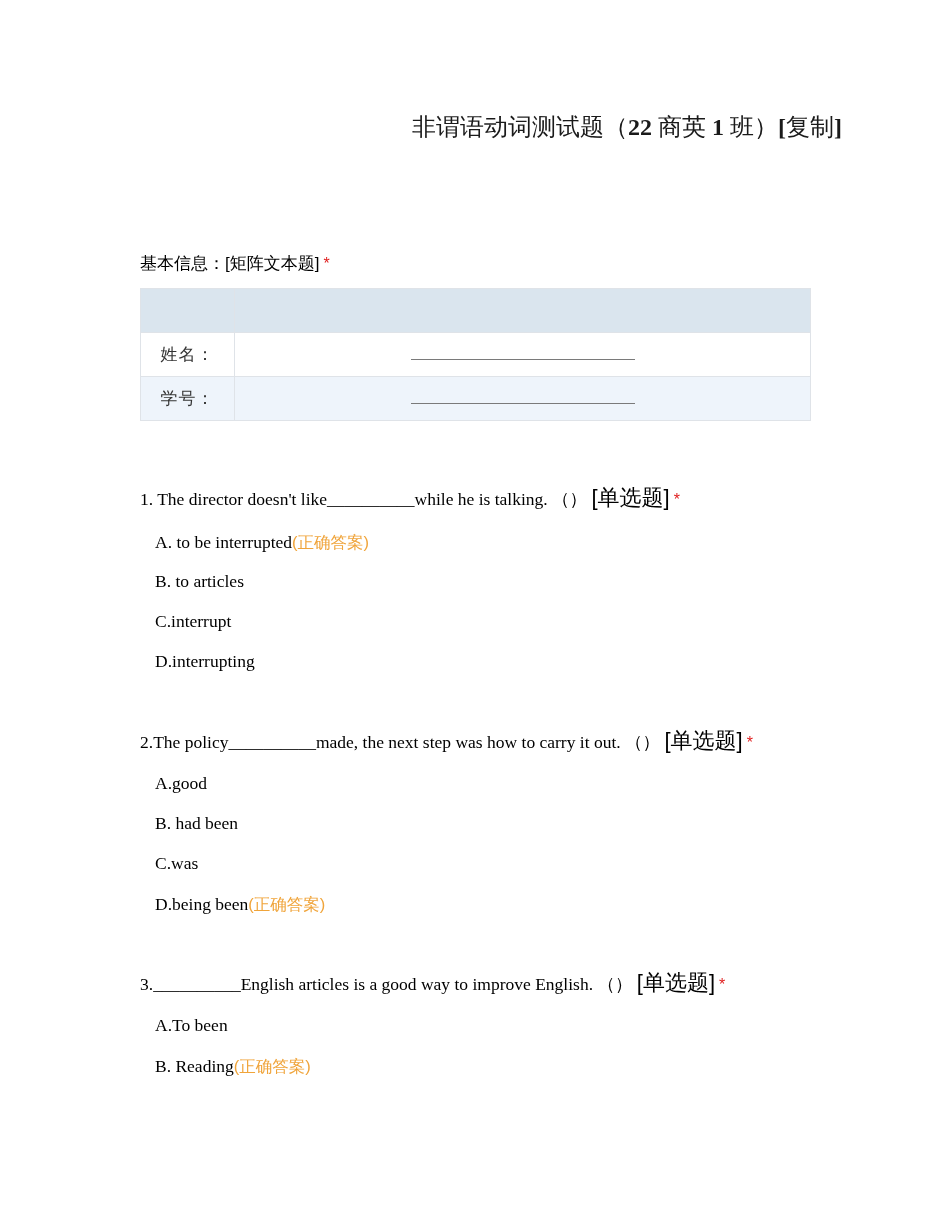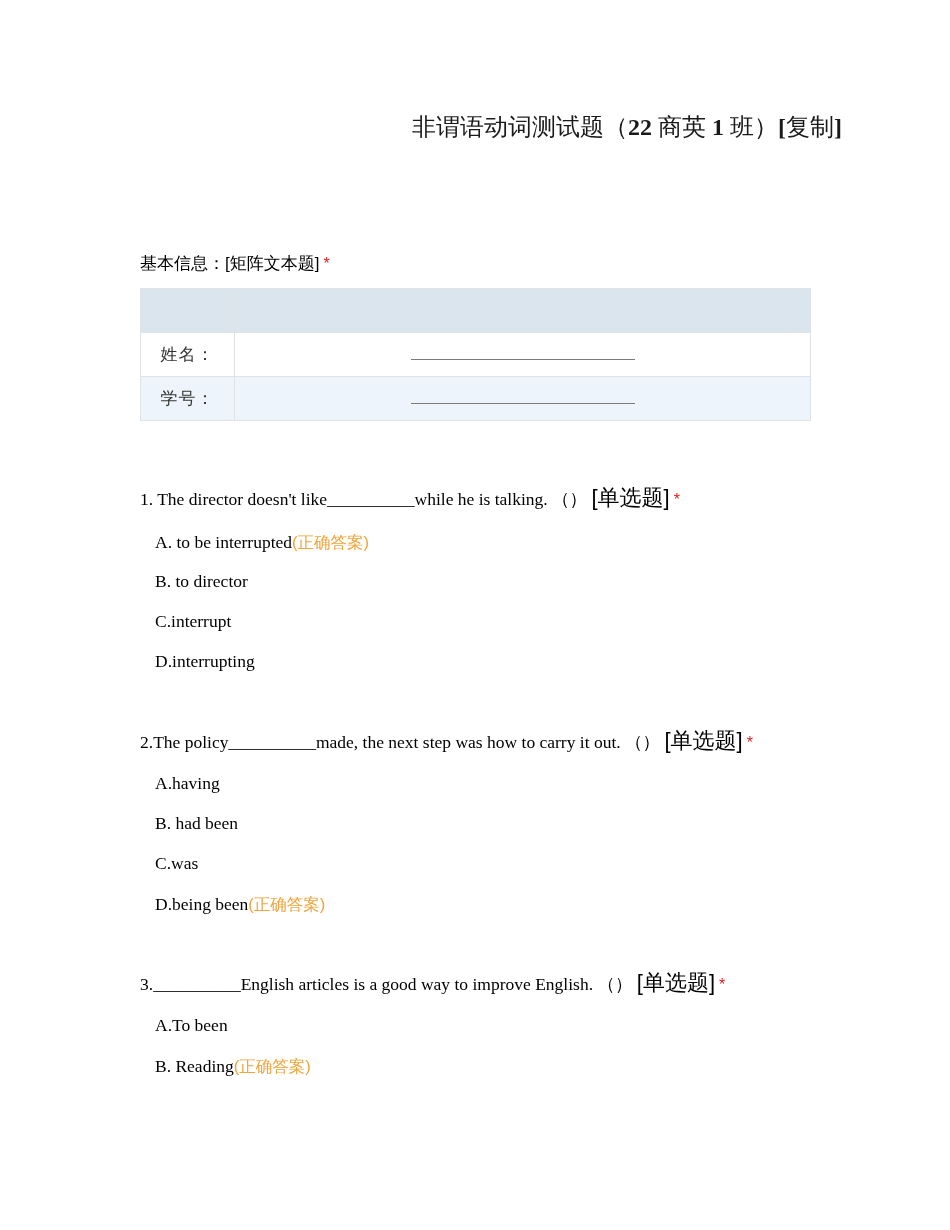--- a/index.html
+++ b/index.html
@@ -121,25 +121,25 @@
   </tr>
   <tr class="alt">
     <td class="label-cell">学号：</td>
     <td class="blank-cell"><span class="blank-line"></span></td>
   </tr>
 </tbody>
   </table>
 
 <div class="question" style="top:485px;"><span>1. The director doesn't like__________while he is talking.  （）</span> <span class="q-tag">[单选题]</span><span class="req">*</span></div>
 <div class="option" style="top:532px;"><span>A. to be interrupted</span><span class="correct">(正确答案)</span></div>
-<div class="option" style="top:571px;"><span>B. to director</span></div>
+<div class="option" style="top:571px;"><span>B. to articles</span></div>
 <div class="option" style="top:611px;"><span>C.interrupt</span></div>
 <div class="option" style="top:651px;"><span>D.interrupting</span></div>
 
 <div class="question" style="top:728px;"><span>2.The policy__________made, the next step was how to carry it out.  （）</span> <span class="q-tag">[单选题]</span><span class="req">*</span></div>
-<div class="option" style="top:773px;"><span>A.having</span></div>
+<div class="option" style="top:773px;"><span>A.good</span></div>
 <div class="option" style="top:813px;"><span>B. had been</span></div>
 <div class="option" style="top:853px;"><span>C.was</span></div>
 <div class="option" style="top:894px;"><span>D.being been</span><span class="correct">(正确答案)</span></div>
 
 <div class="question" style="top:970px;"><span>3.__________English articles is a good way to improve English.  （）</span> <span class="q-tag">[单选题]</span><span class="req">*</span></div>
 <div class="option" style="top:1015px;"><span>A.To been</span></div>
 <div class="option" style="top:1056px;"><span>B. Reading</span><span class="correct">(正确答案)</span></div>
 
 </body></html>

